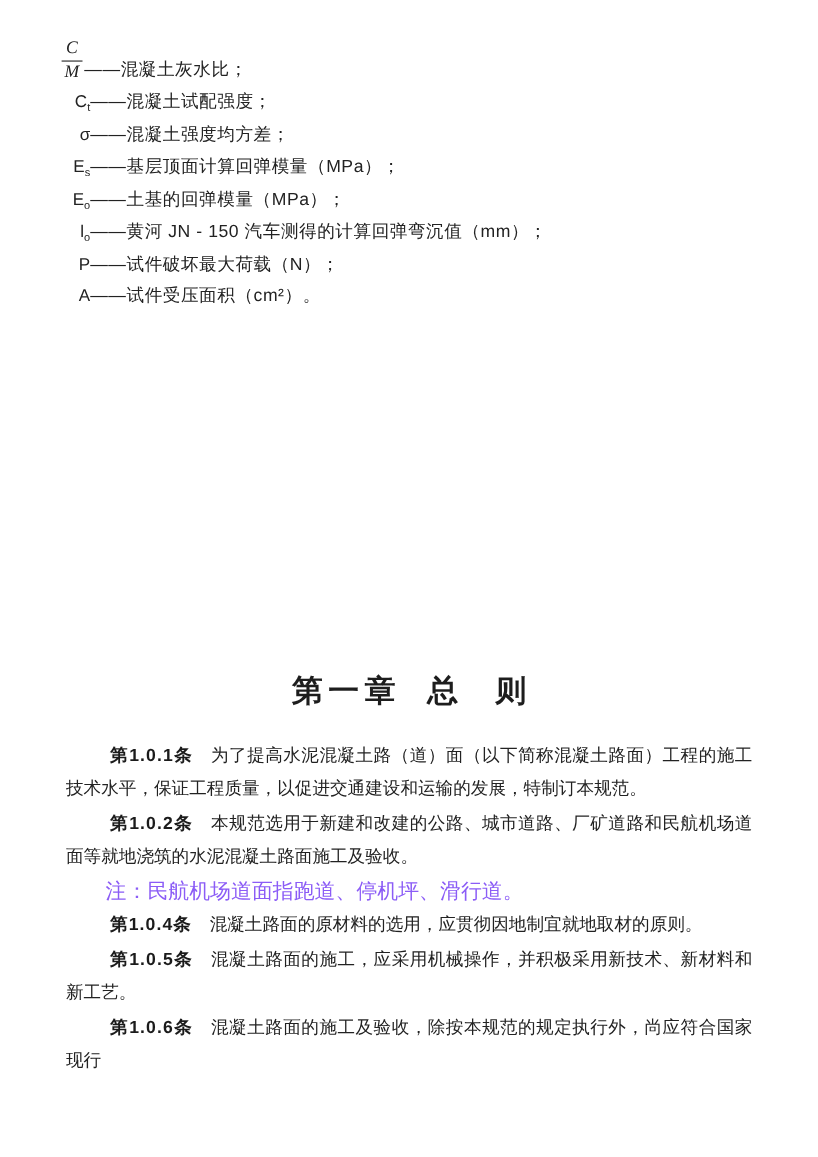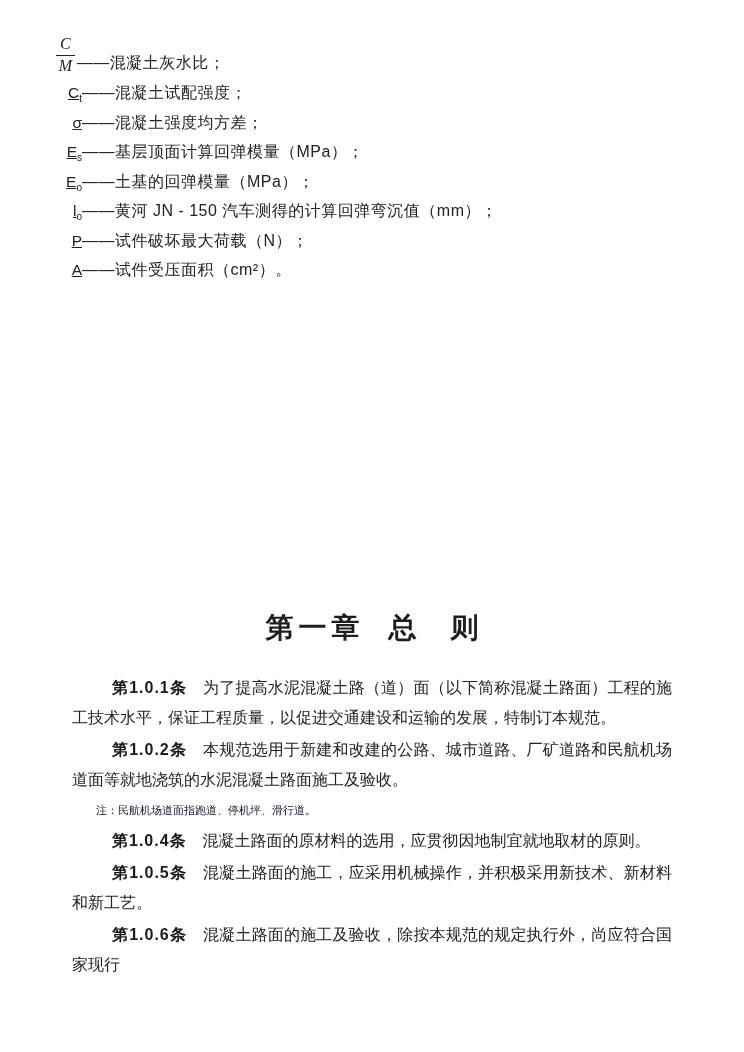--- a/index.html
+++ b/index.html
@@ -21,21 +21,20 @@
     height: 29.5px;
     line-height: 29.5px;
     font-size: 16px;
     white-space: nowrap;
   }
   .sym-box {
     display: inline-block;
     width: 32px;
     text-align: right;
     font-size: 15.5px;
-    text-decoration: underline;
   }
   .sym-sub {
     font-size: 10px;
     line-height: 0;
   }
   .desc { letter-spacing: 0.5px; text-align: center; }
 
   .fraction-row {
     height: 56px;
     line-height: normal;
@@ -76,35 +75,35 @@
   
   .articles {
     margin-top: 27px;
     padding: 0 56px;
     font-size: 16px;
     line-height: 30px;
     text-align: justify;
     color: #222222;
   }
   .article {
-    margin: 2px 16px;
+    margin: 2px 4px;
     text-indent: 2.5em;
   }
   .article-label {
     font-weight: bold;
     letter-spacing: 1px;
     margin-right: 16px;
     color: #1b1b1b;
   }
   .note {
     margin: 3px 0 3px 40px;
-    font-size: 11px;
+    font-size: 19px;
     line-height: 25px;
     text-indent: 0;
-    color: #0f172a;
+    color: #8b5cf6;
   }
 </style>
 </head>
 <body>
 
 <div class="page">
 
   <section class="symbols">
 
     <div class="symbol-row fraction-row">

